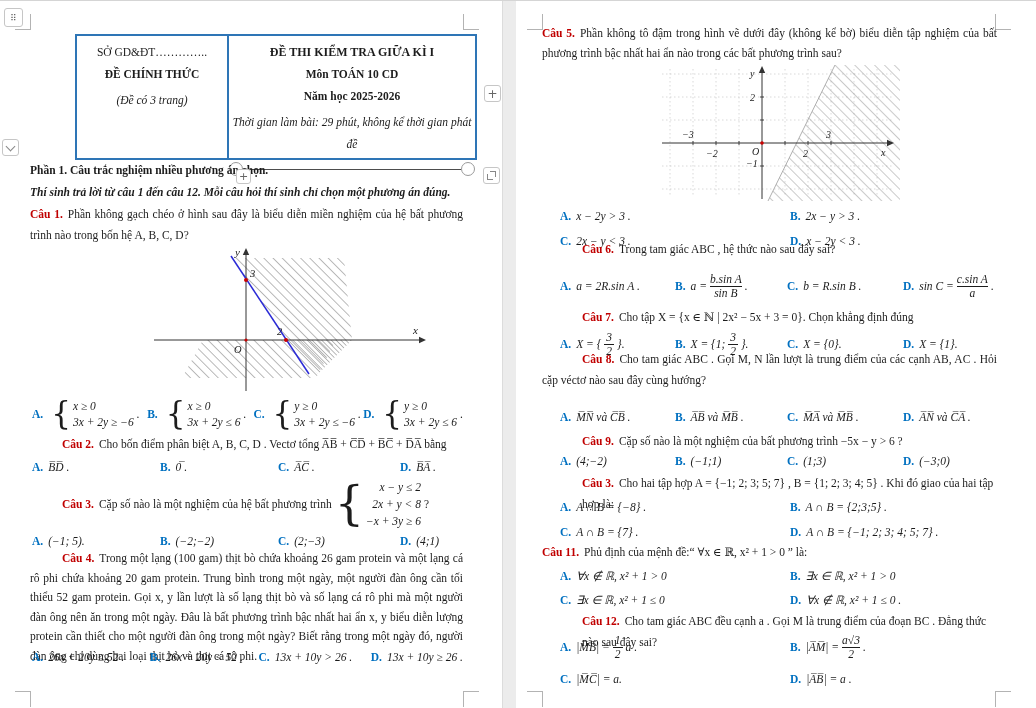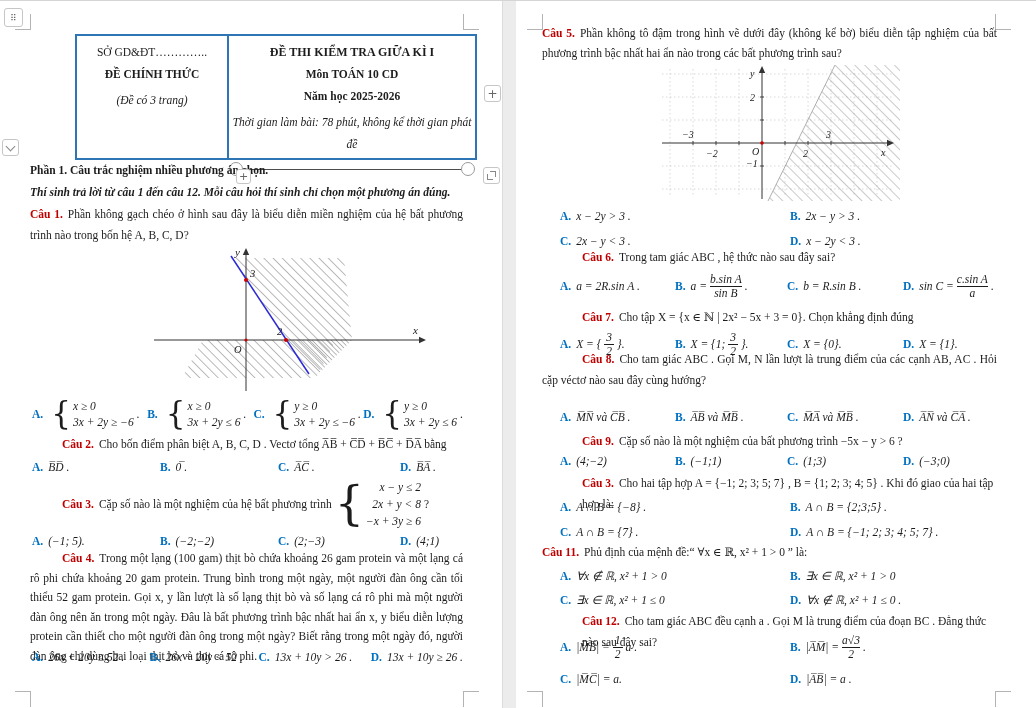--- a/index.html
+++ b/index.html
@@ -96,21 +96,21 @@
     <div class="hdr">
       <div class="hl">
         <div class="hrow">SỞ GD&amp;ĐT…………..</div>
         <div class="hrow b">ĐỀ CHÍNH THỨC</div>
         <div class="hrow i" style="margin-top:4px;">(Đề có 3 trang)</div>
       </div>
       <div class="hr">
         <div class="hrow t1">ĐỀ THI KIỂM TRA GIỮA KÌ I</div>
         <div class="hrow b">Môn TOÁN 10 CD</div>
         <div class="hrow b">Năm học 2025-2026</div>
-        <div class="hrow i" style="margin-top:4px;">Thời gian làm bài: 78 phút, không kể thời gian phát đề</div>
+        <div class="hrow i" style="margin-top:4px;">Thời gian làm bài: 29 phút, không kể thời gian phát đề</div>
         <div class="deco">
           <span class="c"></span>
           <span class="l"></span>
           <span class="c"></span>
         </div>
       </div>
     </div>
 
     <div class="pc p1c">
       <div class="ab b" style="top:163px;">Phần 1. Câu trắc nghiệm nhiều phương án chọn.</div>
@@ -350,21 +350,21 @@
         <span class="opt">
             <b class="k">C.</b>
             <span class="m">2x − y &lt; 3 .</span>
           </span>
         <span class="opt">
             <b class="k">D.</b>
             <span class="m">x − 2y &lt; 3 .</span>
           </span>
       </div>
 
-      <div class="ab q ind2" style="top:246px;">
+      <div class="ab q ind2" style="top:238px;">
         <span class="ql">Câu 6.</span><span>Trong tam giác ABC , hệ thức nào sau đây sai?</span>
       </div>
       <div class="ab row4r" style="top:268px;height:34px;">
         <span class="opt">
             <b class="k">A.</b>
             <span class="m">a = 2R.sin A .</span>
           </span>
         <span class="opt">
             <b class="k">B.</b>
             <span class="m">a =</span>

